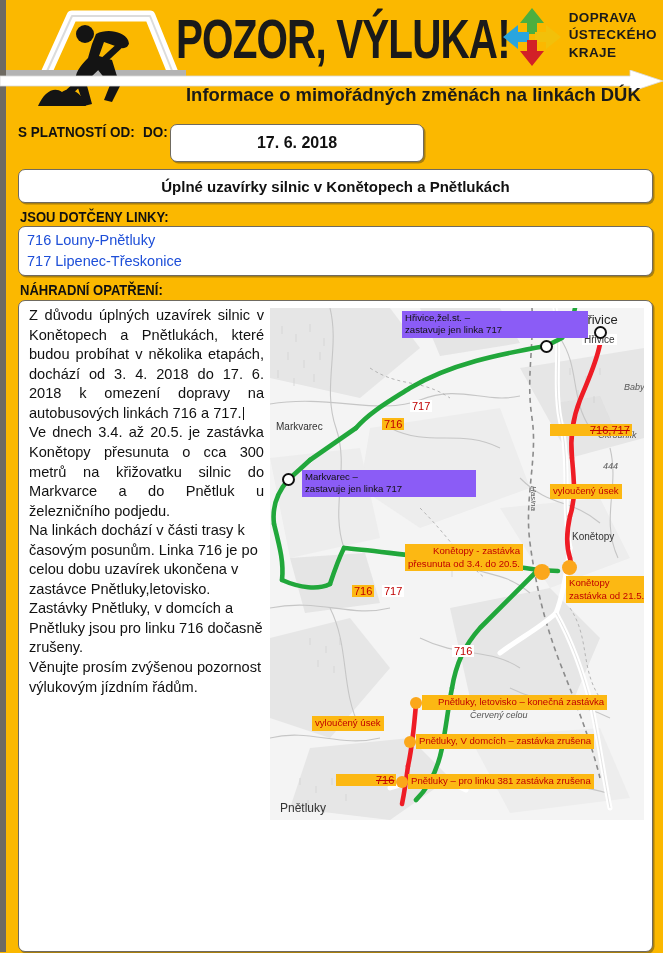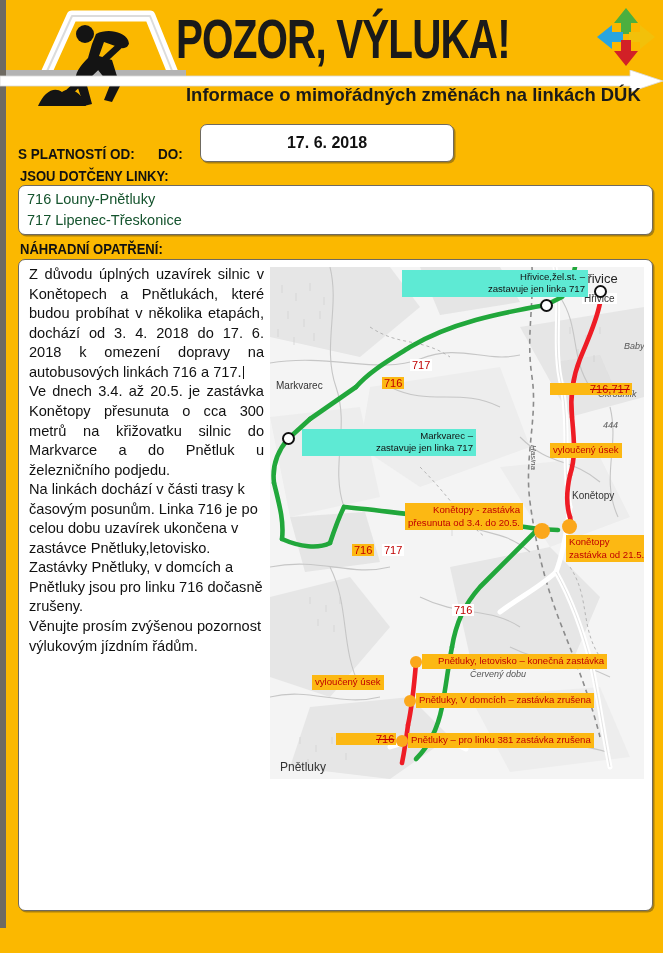--- a/index.html
+++ b/index.html
@@ -61,23 +61,23 @@
     transform-origin:left top;
   }
   
   .body-area{
     flex:1 1 auto;
     position:relative;
     padding:0 10px 0 12px;
     border-left:6px solid #6e6a62;
   }
   .validity-row{
-    display:flex;align-items:flex-end;
+    display:flex;align-items:flex-start;
     margin-top:8px;
-    gap:15px;
+    gap:0;
   }
   .lbl{
     font-size:14.5px;font-weight:bold;color:#111;
     white-space:nowrap;
     transform:scaleX(0.93);transform-origin:left center;
   }
   .white-box{
     background:#fff;
     border:1px solid #6f6a60;
     border-radius:7px;
@@ -99,21 +99,21 @@
   }
   .section-label{
     font-size:14px;font-weight:bold;color:#111;
     margin:6px 0 1px 2px;
     transform:scaleX(0.93);transform-origin:left center;
   }
   .lines-box{
     padding:3px 0 4px 8px;
   }
   .line-item{
-    font-size:14.5px;color:#14532d;line-height:1.42;
+    font-size:14.5px;color:#1d4ed8;line-height:1.42;
   }
   .measures-box{
     margin-top:2px;
     height:645px;
     position:relative;
     overflow:hidden;
     padding:5px 8px 0 10px;
   }
   .para{
     font-size:14.6px;line-height:1.34;color:#111;
@@ -137,27 +137,26 @@
   .footer{
     flex:0 0 25px;height:25px;
     display:flex;align-items:center;justify-content:space-between;
     padding:0 10px 0 24px;
     background:#FBB800;
   }
   
   .map svg{position:absolute;left:0;top:0;}
   .mlabel{
     position:absolute;
-    background:#5eead4;
+    background:#8b5cf6;
     color:#111;
     font-size:9.6px;
     line-height:1.28;
     padding:1px 3px;
     white-space:nowrap;
-    text-align:right;
   }
   .mlabel.twoline{white-space:normal;}
   .olabel{
     position:absolute;
     background:#FCB813;
     color:#C00000;
     font-size:9.6px;
     line-height:1.3;
     padding:1px 3px;
     white-space:nowrap;
@@ -213,37 +212,43 @@
 
     <div class="title-main">POZOR, VÝLUKA!</div>
 
     <div class="logo-wrap">
       <svg class="logo-arrows" viewBox="0 0 62 62">
         <path d="M31 2 L43 17 L36 17 L36 28 L26 28 L26 17 L19 17 Z" fill="#4CAF3F"></path>
         <path d="M2 31 L17 19 L17 26 L28 26 L28 36 L17 36 L17 43 Z" fill="#29A5DE"></path>
         <path d="M60 31 L45 43 L45 36 L34 36 L34 26 L45 26 L45 19 Z" fill="#F2C00A"></path>
         <path d="M31 60 L19 45 L26 45 L26 34 L36 34 L36 45 L43 45 Z" fill="#D22027"></path>
       </svg>
+      <div class="logo-text">
+        <div>DOPRAVA</div>
+        <div>ÚSTECKÉHO</div>
+        <div>KRAJE</div>
+      </div>
     </div>
 
     <svg class="arrow-band" viewBox="0 0 663 22" preserveAspectRatio="none">
       <path d="M0 6 L630 6 L630 0 L663 11 L630 22 L630 16 L0 16 Z" fill="#ffffff" stroke="#d8d8d8" stroke-width="0.8"></path>
     </svg>
 
     <div class="subtitle">Informace o mimořádných změnách na linkách DÚK</div>
   </div>
 
   <div class="body-area">
 
     <div class="validity-row">
       <span class="lbl">S PLATNOSTÍ OD:</span>
       <span class="lbl">DO:</span>
       <div class="white-box date-box second">17. 6. 2018</div>
     </div>
 
+    <div class="white-box title-box">Úplné uzavírky silnic v Konětopech a Pnětlukách</div>
 
     <div class="section-label">JSOU DOTČENY LINKY:</div>
     <div class="white-box lines-box">
       <div class="line-item">716 Louny-Pnětluky</div>
       <div class="line-item">717 Lipenec-Třeskonice</div>
     </div>
 
     <div class="section-label">NÁHRADNÍ OPATŘENÍ:</div>
     <div class="white-box measures-box">
 
@@ -349,21 +354,21 @@
 
         </svg>
 
         <div class="placename big" style="left:308px;top:4px;">Hřivice</div>
         <div class="placename" style="left:312px;top:26px;background:#fff;padding:0 2px;">Hřivice</div>
         <div class="placename it" style="left:312px;top:74px;margin-left:42px;">Babylón</div>
         <div class="placename it" style="left:328px;top:122px;">Okrouhlík</div>
         <div class="placename it" style="left:333px;top:153px;">444</div>
         <div class="placename" style="left:6px;top:113px;">Markvarec</div>
         <div class="placename" style="left:302px;top:223px;">Konětopy</div>
-        <div class="placename it" style="left:200px;top:402px;">Červený dobu</div>
+        <div class="placename it" style="left:200px;top:402px;">Červený celou</div>
         <div class="placename it" style="left:215px;top:424px;opacity:.6;">400</div>
         <div class="placename" style="left:10px;top:493px;font-size:12px;">Pnětluky</div>
         <div class="placename it" style="left:268px;top:178px;font-size:8px;transform:rotate(90deg);transform-origin:left top;">Hasina</div>
 
         <div class="stopdot" style="left:270px;top:32px;"></div>
         <div class="stopdot" style="left:324px;top:18px;"></div>
         <div class="stopdot" style="left:12px;top:165px;"></div>
         <div class="stopdot orange" style="left:264px;top:256px;width:16px;height:16px;"></div>
         <div class="stopdot orange" style="left:292px;top:252px;width:15px;height:15px;"></div>
         <div class="stopdot orange" style="left:140px;top:389px;"></div>

